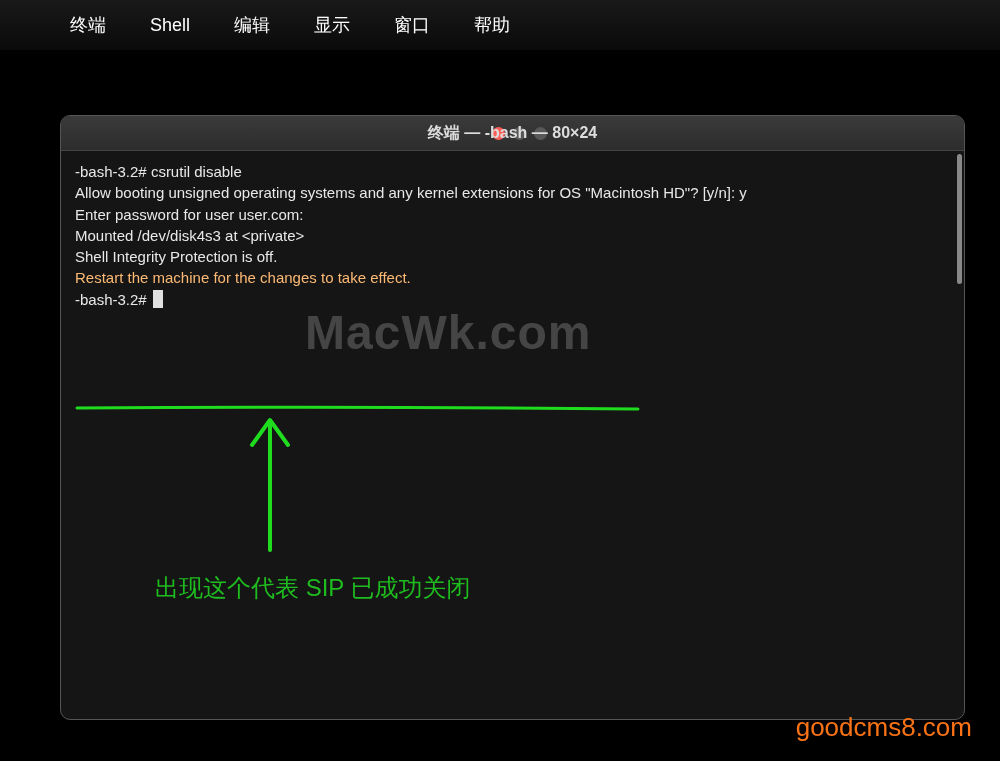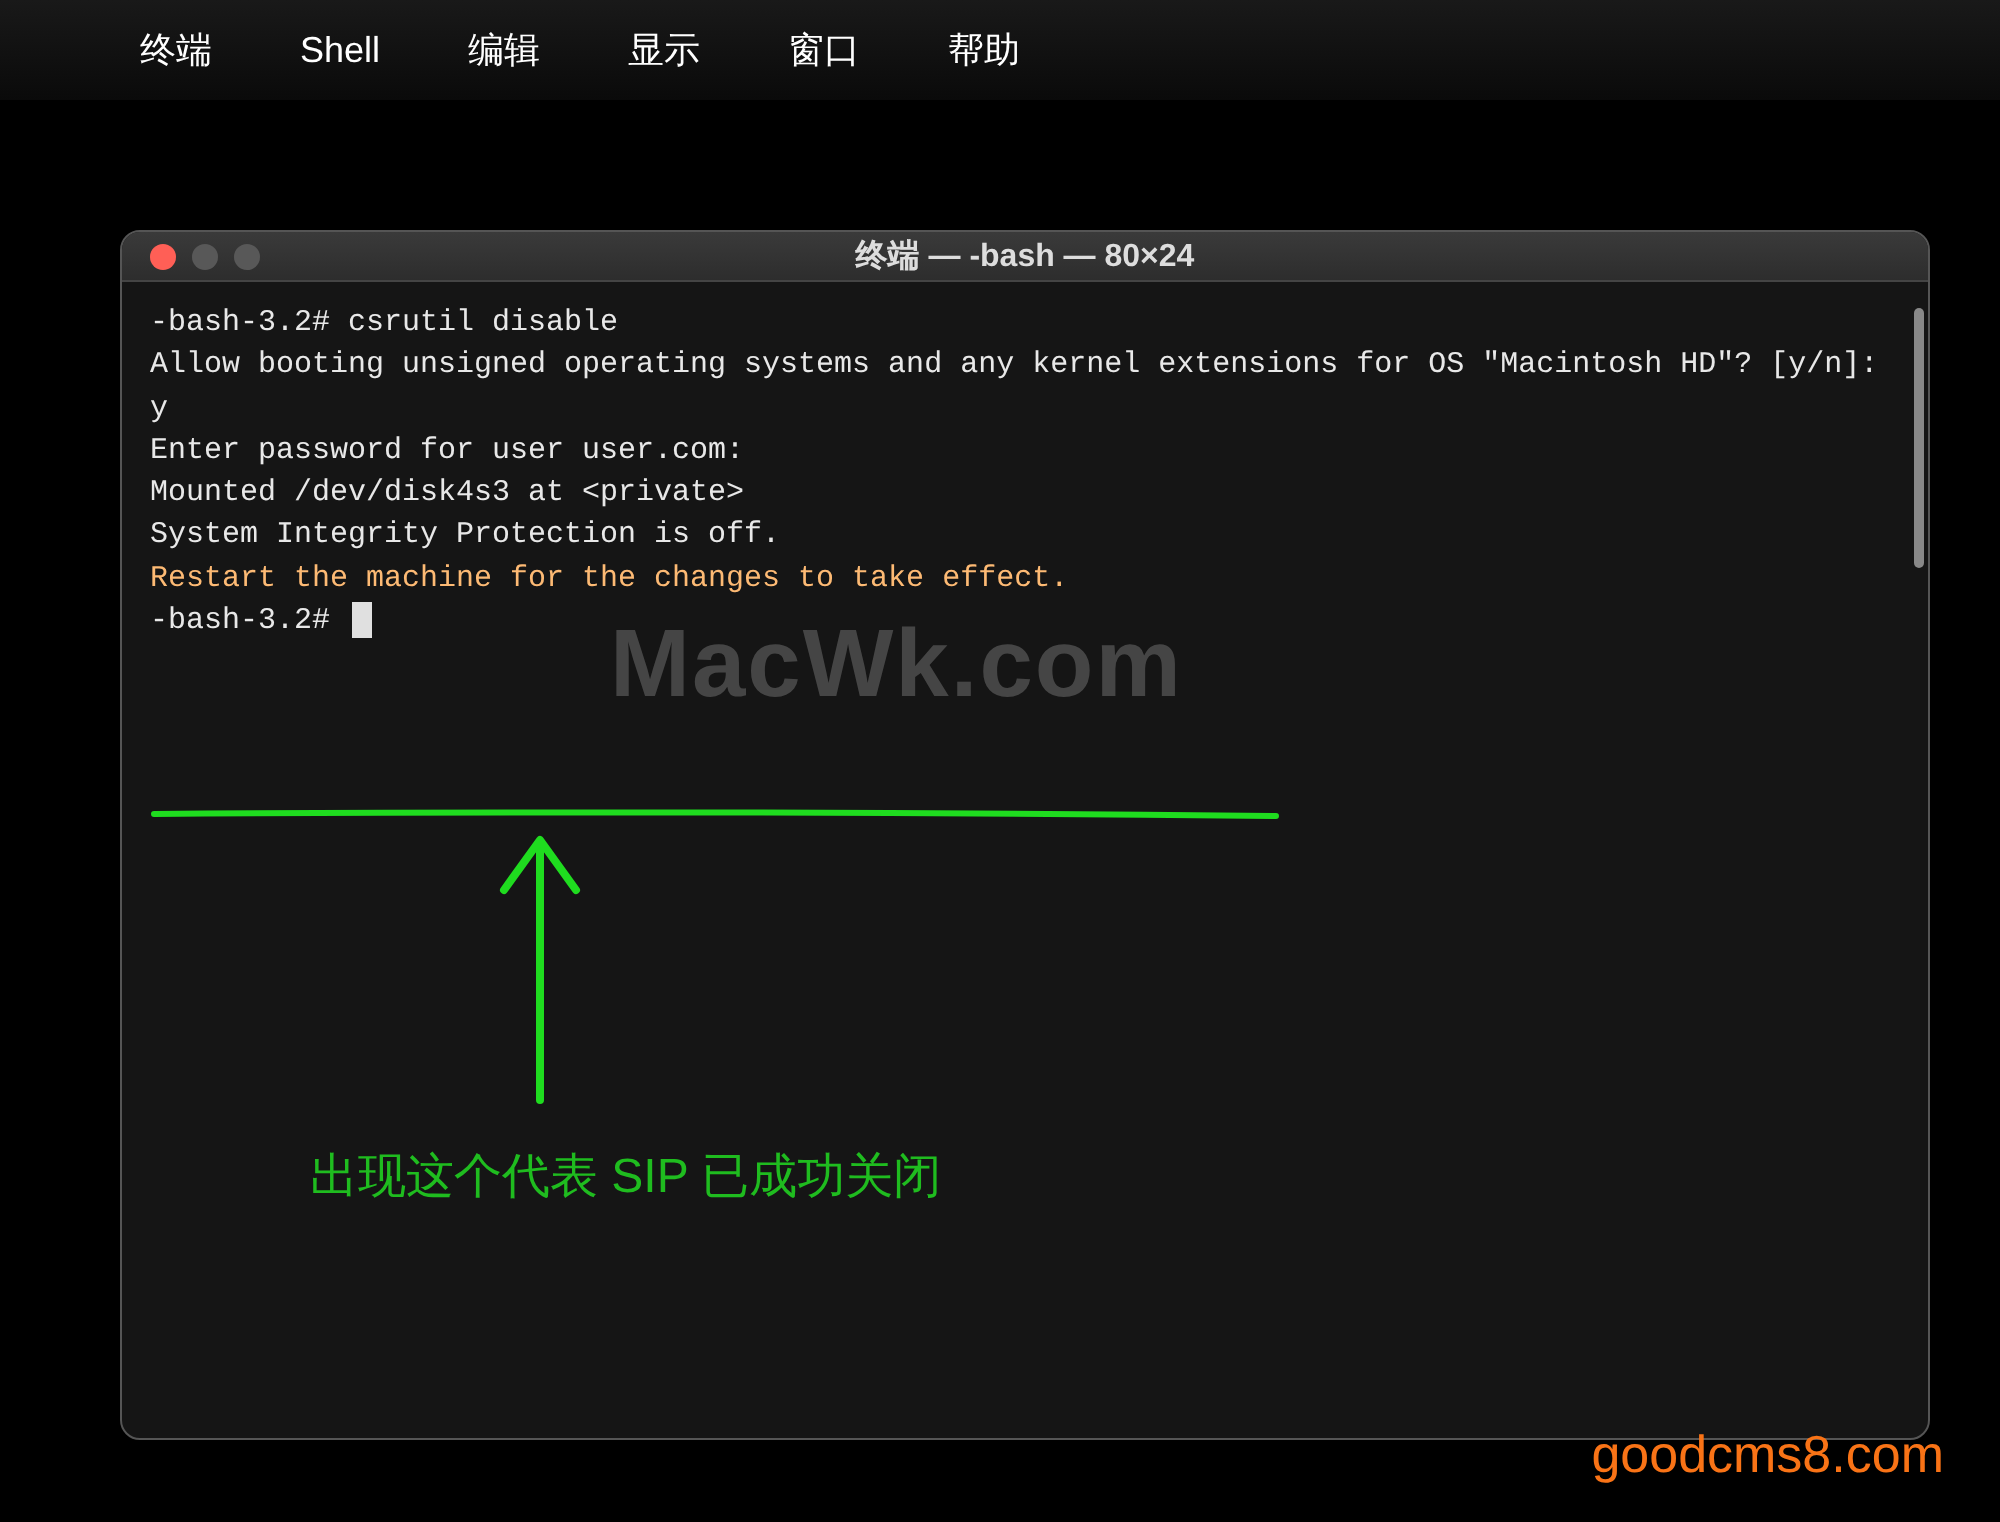--- a/index.html
+++ b/index.html
@@ -54,26 +54,27 @@
       width: 905px;
       height: 605px;
       background: #151515;
       border: 1px solid #555;
       border-radius: 10px;
       overflow: hidden;
       box-shadow: 0 10px 40px rgba(0,0,0,0.8);
     }
     
     .titlebar {
-      height: 25px;
+      height: 35px;
       background: linear-gradient(to bottom, #3a3a3a, #2d2d2d);
       display: flex;
       align-items: center;
       position: relative;
       border-bottom: 1px solid #444;
+      justify-content: center;
     }
     
     .traffic-lights {
       display: flex;
       gap: 8px;
       padding-left: 14px;
     }
     
     .traffic-light {
       width: 13px;
@@ -91,21 +92,21 @@
       right: 0;
       text-align: center;
       color: #ddd;
       font-size: 16px;
       font-weight: 600;
       pointer-events: none;
     }
     
     .terminal-content {
       padding: 10px 14px;
-      font-family: Liberation Mono, monospace;
+      font-family: Liberation Sans, sans-serif;
       font-size: 15px;
       line-height: 1.42;
       color: #e8e8e8;
       position: relative;
       height: calc(100% - 35px);
       border-radius: 13px;
     }
     
     .term-line {
       white-space: pre-wrap;
@@ -217,21 +218,21 @@
       </div>
       <div class="window-title">终端 — -bash — 80×24</div>
     </div>
 
     <div class="terminal-content">
       <div class="term-line">-bash-3.2# csrutil disable</div>
       <div class="term-line">Allow booting unsigned operating systems and any kernel extensions for OS "Macintosh HD"? [y/n]: y</div>
       <div class="term-line"></div>
       <div class="term-line">Enter password for user user.com:</div>
       <div class="term-line">Mounted /dev/disk4s3 at &lt;private&gt;</div>
-      <div class="term-line">System Integrity Protection is off.</div>
+      <div class="term-line">Shell Integrity Protection is off.</div>
       <div class="term-line term-green">Restart the machine for the changes to take effect.</div>
       <div class="term-line"><span>-bash-3.2# </span><span class="cursor-block"></span></div>
     </div>
 
     <div class="scrollbar-track"></div>
 
   </div>
 
   <div class="watermark">MacWk.com</div>
 

